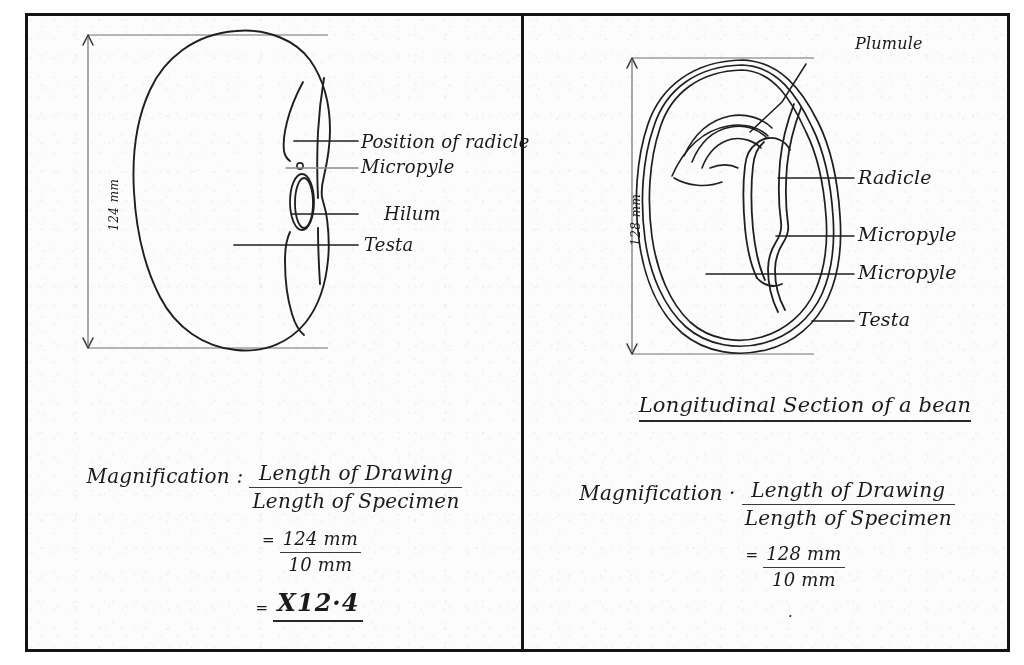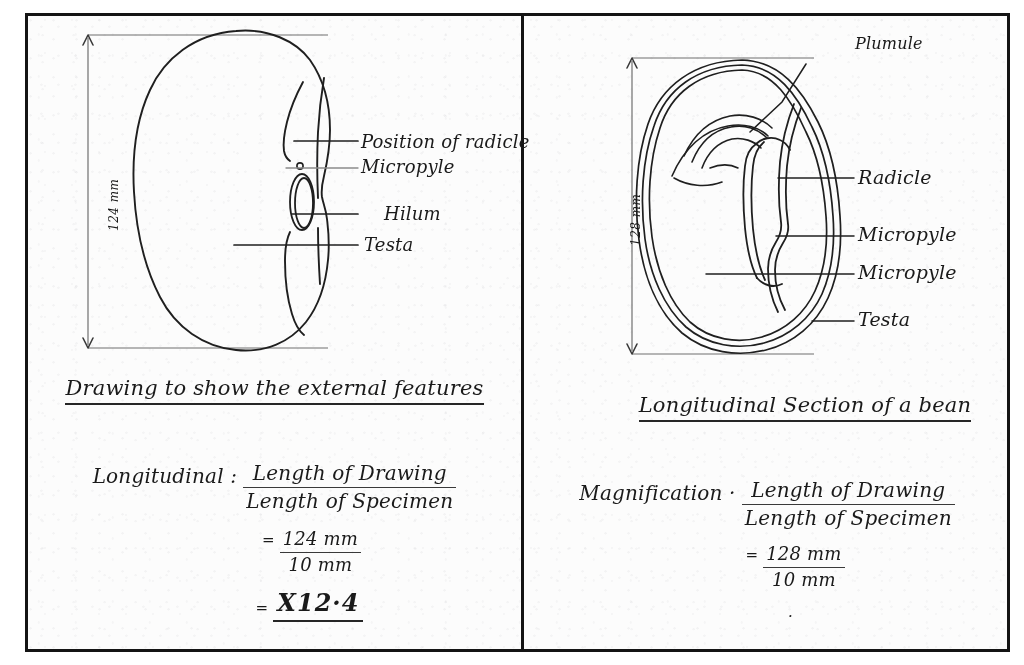--- a/index.html
+++ b/index.html
@@ -241,28 +241,25 @@
 
       <div class="hand label" style="left:333px; top:117px;">Position of radicle</div>
 
       <div class="hand label" style="left:333px; top:142px;">Micropyle</div>
 
       <div class="hand label" style="left:336px; top:189px;margin-left:20px;">Hilum</div>
 
       <div class="hand label" style="left:336px; top:220px;">Testa</div>
 
       <div class="caption-block" style="top:358px;">
-        <span class="hand cap-line">
-          <span class="ul">Drawing to show the external features</span>
-        </span>
       </div>
 
       <div class="mag-block" style="top:445px;">
         <div class="mag-row">
-          <span class="hand mag-lead">Longitudinal :</span>
+          <span class="hand mag-lead">Magnification :</span>
           <span class="hand frac" style="margin-left:6px;">
             <span class="num">Length of Drawing</span>
             <span class="den">Length of Specimen</span>
           </span>
         </div>
 
         <div class="eq-row" style="margin-top:14px; padding-left:74px;">
           <span class="hand eq-sign">=</span>
           <span class="hand frac">
             <span class="num">124 mm</span>

